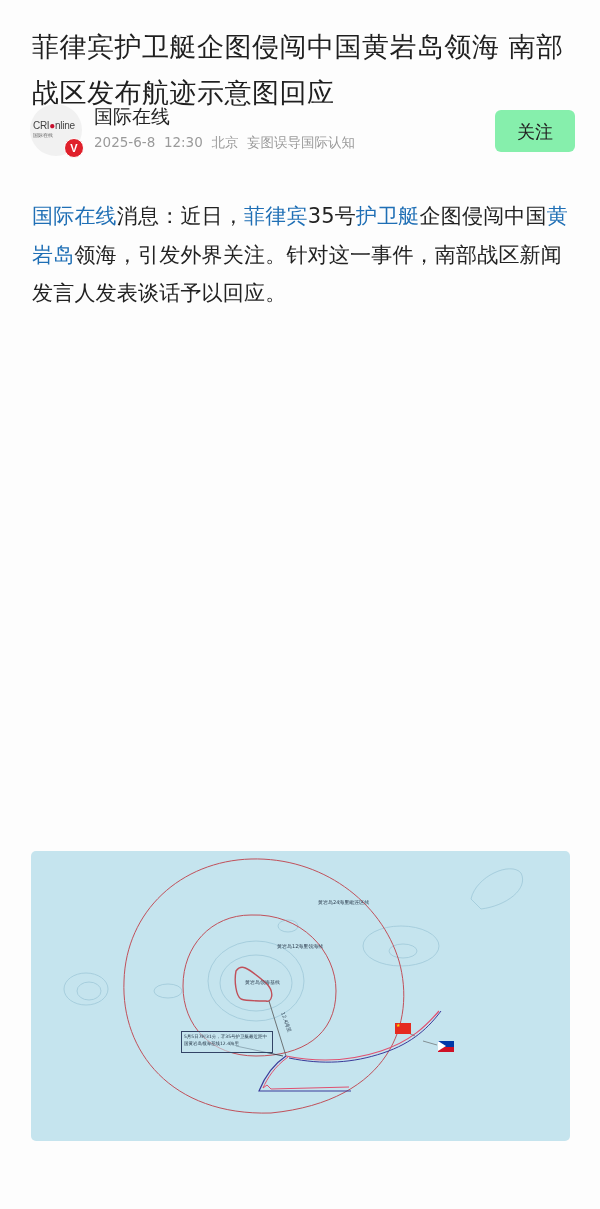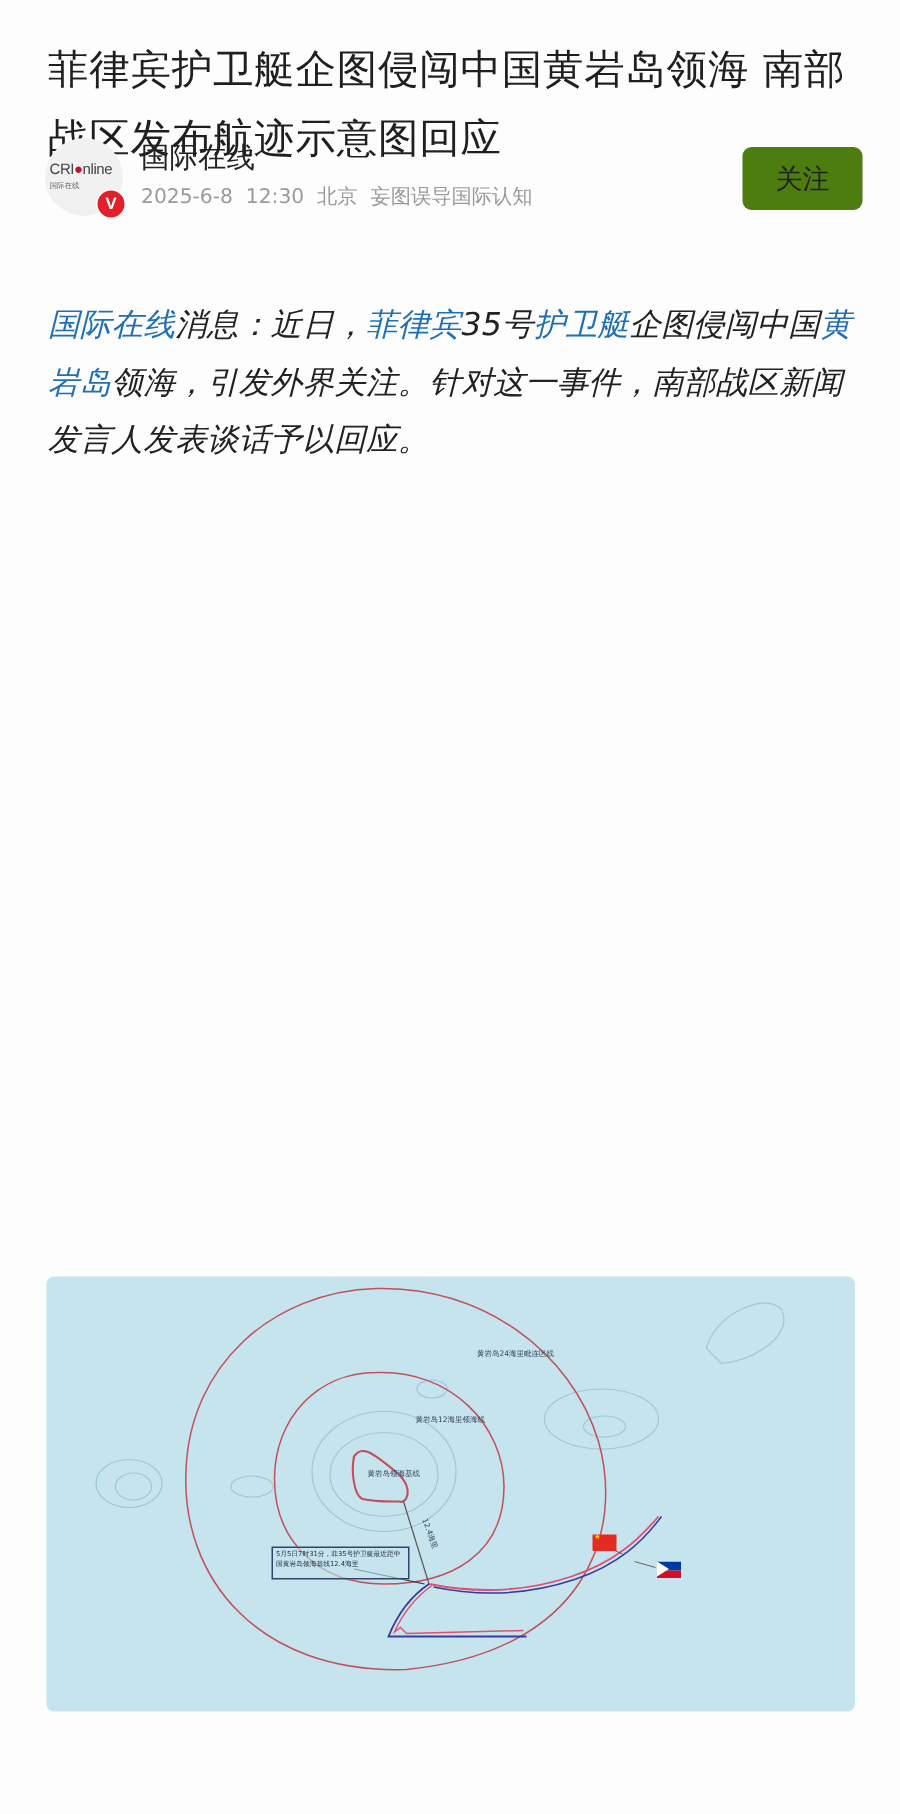--- a/index.html
+++ b/index.html
@@ -6,41 +6,41 @@
   body {
     width: 600px; height: 1209px; overflow: hidden; position: relative;
     font-family: "DejaVu Sans", "Liberation Sans", sans-serif;
     color: #222;
   }
   .title {
     position: absolute; left: 32px; top: 6px; width: 545px;
     font-size: 27px; line-height: 46px; font-weight: normal; color: #1f1f1f;
     letter-spacing: 0.5px;
   }
-  .author-row { position: absolute; left: 30px; top: 92px; width: 545px; height: 60px; }
+  .author-row { position: absolute; left: 30px; top: 104px; width: 545px; height: 60px; }
   .avatar {
     position: absolute; left: 0; top: 0; width: 52px; height: 52px; border-radius: 50%;
     background: #f1f1f1; overflow: visible;
   }
   .avatar .logo { position: absolute; left: 3px; top: 16px; font-size: 10px; color: #444; font-family: "Liberation Sans", sans-serif; letter-spacing: -0.3px; }
   .avatar .logo b { color: #c8102e; }
   .avatar .logo-sub { position: absolute; left: 3px; top: 28px; font-size: 5px; color: #666; }
   .avatar .v-badge {
     position: absolute; right: -2px; bottom: -2px; width: 18px; height: 18px; border-radius: 50%;
     background: #e0202b; color: #fff; font-size: 11px; font-weight: bold; text-align: center; line-height: 18px;
     border: 1.5px solid #fff; font-family: "Liberation Sans", sans-serif;
   }
   .author-name { position: absolute; left: 64px; top: 0; font-size: 19px; color: #222; }
   .author-meta { position: absolute; left: 64px; top: 30px; font-size: 13.5px; color: #9a9a9a; white-space: pre; }
   .follow-btn {
     position: absolute; right: 0; top: 6px; width: 80px; height: 42px; border-radius: 6px;
-    background: #4d7c0f; border: none; font-size: 18px; color: #222; line-height: 42px; 
+    background: #86efac; border: none; font-size: 18px; color: #222; line-height: 42px; 
     font-family: "DejaVu Sans", sans-serif; cursor: pointer;
   }
-  .article { position: absolute; left: 32px; top: 197px; width: 540px; font-style: italic; }
+  .article { position: absolute; left: 32px; top: 197px; width: 540px; }
   .para { font-size: 21px; line-height: 38.5px; margin: 0 0 21px 0; color: #222; letter-spacing: 0.2px; }
   .link { color: #1f6fb5; }
   .map {
     position: absolute; left: 31px; top: 851px; width: 539px; height: 290px;
     background: #c5e4ee; border-radius: 5px; overflow: hidden;
   }
   .map svg { position: absolute; left: 0; top: 0; }
   .map-label { position: absolute; font-size: 5px; color: #345; white-space: nowrap; }
   .map-callout {
     position: absolute; left: 150px; top: 180px; width: 92px; height: 22px;

